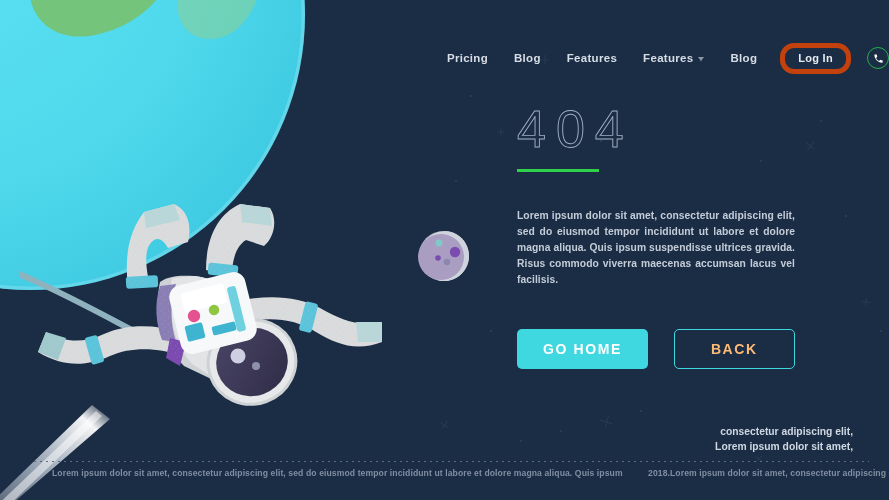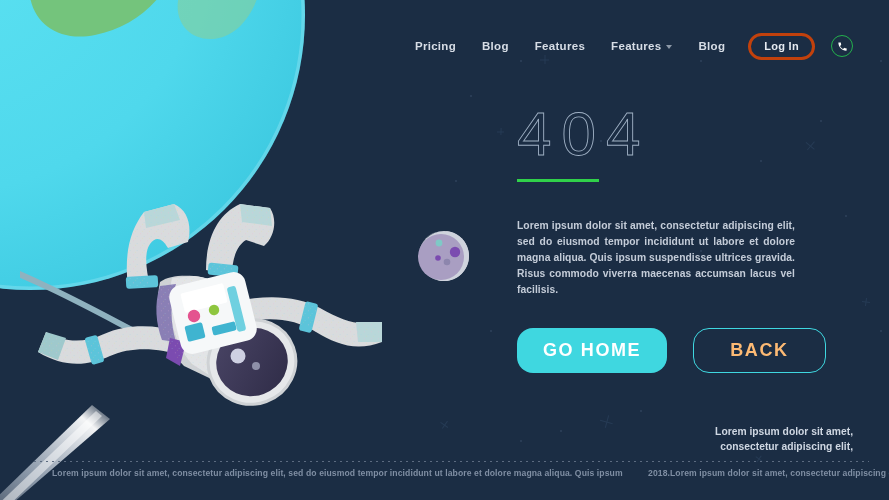--- a/index.html
+++ b/index.html
@@ -50,27 +50,26 @@
   
   .astro-wrap { position:absolute; left:20px; top:190px; width:390px; height:230px; z-index:4; }
   .astro-wrap svg { display:block; width:100%; height:100%; }
 
   
   .comet { position:absolute; left:-40px; top:405px; width:200px; height:130px; z-index:3; }
 
   
   .nav {
     position:absolute;
-    top:1px; left:0; right:0;
+    top:13px; left:0; right:0;
     height:90px;
     z-index:20;
     display:flex;
     align-items:center;
     justify-content:flex-end;
-    padding-right:36px;
   }
   .nav-items { display:flex; align-items:center; gap:0; }
   .nav-link {
     color:#d7dde6;
     font-size:11.5px;
     font-weight:700;
     letter-spacing:.3px;
     text-decoration:none;
     padding:0 13px;
     cursor:pointer;
@@ -82,21 +81,21 @@
   .chev {
     display:inline-block;
     width:0;height:0;
     border-left:3.5px solid transparent;
     border-right:3.5px solid transparent;
     border-top:4px solid #8d99a8;
     margin-top:2px;
   }
   .login-btn {
     margin-left:10px;
-    border:3px solid #c2410c;
+    border:5px solid #c2410c;
     border-radius:14px;
     color:#e6ebf2;
     font-size:11px;
     font-weight:700;
     letter-spacing:.3px;
     padding:4px 13px 5px;
     background:transparent;
     cursor:pointer;
     font-family:inherit;
     white-space:nowrap;
@@ -112,21 +111,21 @@
   }
 
   
   .hero {
     position:absolute;
     left:517px; top:105px;
     width:330px;
     z-index:15;
   }
   .code-404 {
-    font-size:62px;
+    font-size:52px;
     line-height:.95;
     letter-spacing:10px;
     color:transparent;
     -webkit-text-stroke:0.9px #9fb0c4;
     font-weight:300;
     font-family:"Liberation Sans", sans-serif;
     margin-bottom:6px;
   }
   .hero-title {
     font-size:36px;
@@ -152,25 +151,26 @@
     letter-spacing:.05px;
   }
   .cta-row {
     margin-top:30px;
     display:flex;
     align-items:center;
     gap:26px;
   }
   .btn {
     font-family:inherit;
-    font-size:18px;
+    font-size:14px;
     font-weight:700;
     letter-spacing:1.6px;
     cursor:pointer;
-    border-radius:16px;
+    border-radius:5px;
+    margin-top:11px;
   }
   .btn-primary {
     background:#3fd7e0;
     color:#ffffff;
     border:none;
     padding:12px 26px;
   }
   .btn-ghost {
     background:transparent;
     color:#fdba74;
@@ -424,22 +424,22 @@
     <div class="code-404">404</div>
     <div class="accent-rule"></div>
     <p class="hero-body">Lorem ipsum dolor sit amet, consectetur adipiscing elit, sed do eiusmod tempor incididunt ut labore et dolore magna aliqua. Quis ipsum suspendisse ultrices gravida. Risus commodo viverra maecenas accumsan lacus vel facilisis.</p>
     <div class="cta-row">
       <button class="btn btn-primary">GO  HOME</button>
       <button class="btn btn-ghost">BACK</button>
     </div>
   </section>
 
   <div class="footer-note">
+    <div>consectetur adipiscing elit,</div>
     <div>Lorem ipsum dolor sit amet,</div>
-    <div>consectetur adipiscing elit,</div>
   </div>
 
   <div class="dotline"></div>
 
   <div class="foot-left">Lorem ipsum dolor sit amet, consectetur adipiscing elit, sed do eiusmod tempor incididunt ut labore et dolore magna aliqua. Quis ipsum</div>
   <div class="foot-right">2018.Lorem ipsum dolor sit amet, consectetur adipiscing elit,</div>
 
 </div>
 
 </body></html>

